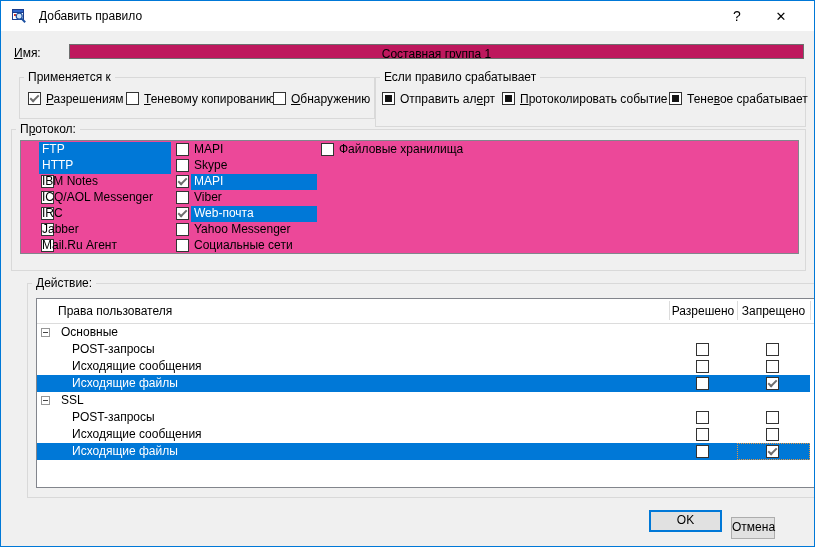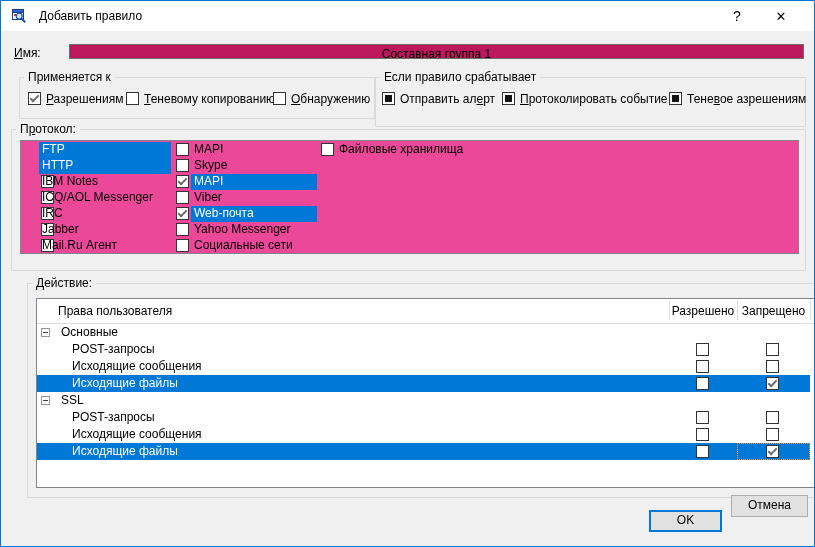--- a/index.html
+++ b/index.html
@@ -112,21 +112,21 @@
     <div class="cbitem" style="left:6px;top:14px;">
       <span class="cb indet"></span>
       <span class="cblab"><span>Отправить ал</span><span class="mn">е</span><span>рт</span></span>
     </div>
     <div class="cbitem" style="left:126px;top:14px;">
       <span class="cb indet"></span>
       <span class="cblab"><span></span><span class="mn">П</span><span>ротоколировать событие</span></span>
     </div>
     <div class="cbitem" style="left:293px;top:14px;">
       <span class="cb indet"></span>
-      <span class="cblab"><span>Тене</span><span class="mn">в</span><span>ое азрешениям</span></span>
+      <span class="cblab"><span>Тене</span><span class="mn">в</span><span>ое срабатывает</span></span>
     </div>
   </div>
 
   <div class="group" style="left:10px;top:128px;width:795px;height:142px;">
     <span class="legend"><span>П</span><span class="mn">р</span><span>отокол:</span></span>
     <div class="listbox">
       <div class="prow">
         <span class="cb checked pc1"></span>
         <span class="plab pc1 sel">FTP</span>
         <span class="cb pc2"></span>
@@ -220,15 +220,15 @@
       <div class="arow sel">
         <span class="aitem">Исходящие файлы</span>
         <span class="cb cb-allowed"></span>
         <span class="focusrect"></span>
         <span class="cb checked cb-denied"></span>
       </div>
     </div>
   </div>
 
   <div class="btn default" style="left:648px;top:509px;width:73px;">OK</div>
-  <div class="btn" style="left:730px;top:494px;width:77px;">Отмена</div>
+  <div class="btn" style="left:730px;top:516px;width:44px;">Отмена</div>
 
 </div>
 
 </body></html>

